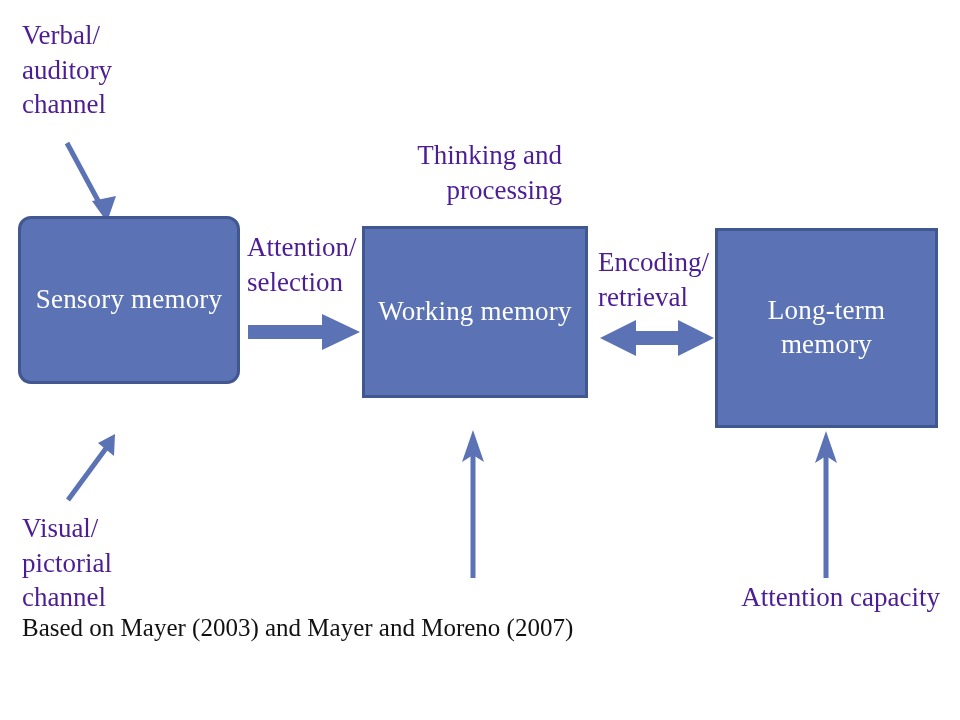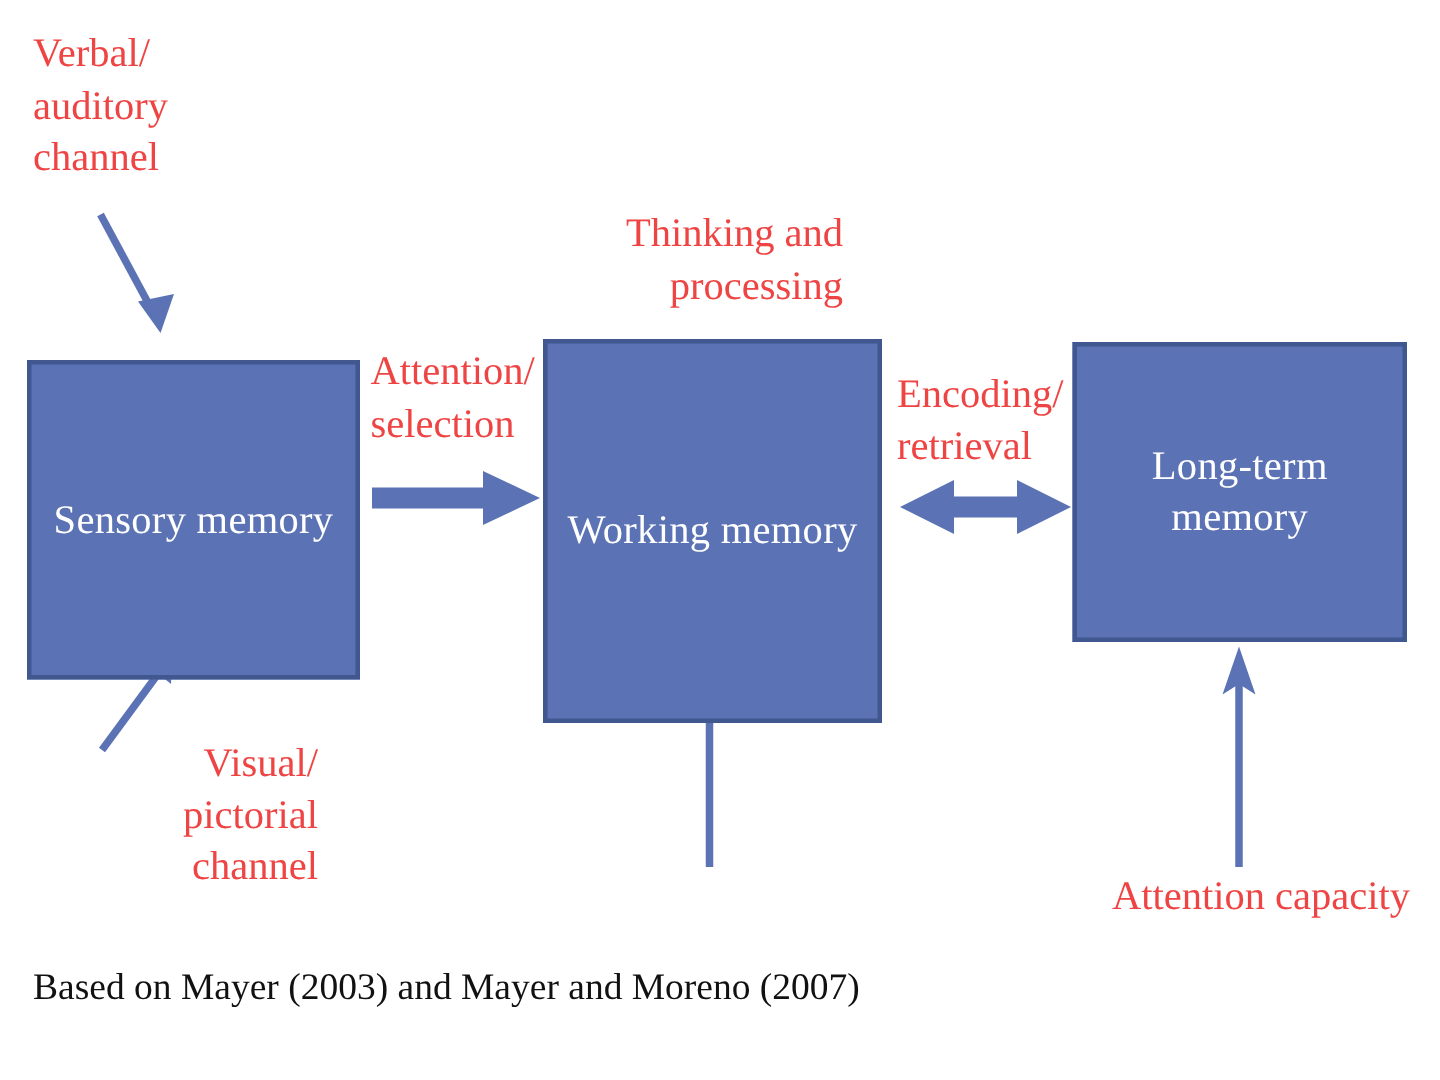--- a/index.html
+++ b/index.html
@@ -32,46 +32,46 @@
     border: 3px solid #41578F;
     display: flex;
     align-items: center;
     justify-content: center;
     text-align: center;
     color: #ffffff;
     font-size: 27px;
     line-height: 1.25;
     letter-spacing: 0.2px;
   }
-  #box-sensory  { left: 18px;  top: 240px; width: 222px; height: 213px; }
-  #box-working  { left: 362px; top: 226px; width: 226px; height: 256px; }
+  #box-sensory  { left: 18px;  top: 216px; width: 222px; height: 168px; border-radius: 13px; }
+  #box-working  { left: 362px; top: 226px; width: 226px; height: 172px; }
   #box-longterm { left: 715px; top: 228px; width: 223px; height: 200px; }
 
   .caption {
     position: absolute;
     font-size: 27px;
     line-height: 1.28;
-    color: #ef4444;
+    color: #4c1d95;
     white-space: pre-line;
   }
   .caption.center { text-align: right; }
   .caption.left   { text-align: left; }
 
   #label-verbal     { left: 22px;  top: 18px;  width: 190px; }
-  #label-visual     { left: 22px;  top: 491px; width: 190px; text-align: right; }
+  #label-visual     { left: 22px;  top: 511px; width: 190px; }
   #label-thinking   { left: 352px; top: 138px; width: 210px; }
   #label-attention  { left: 247px; top: 230px; width: 120px; }
   #label-encoding   { left: 598px; top: 245px; width: 120px; }
   #label-limited    { left: 373px; top: 580px; width: 200px; }
   #label-unlimited  { left: 716px; top: 580px; width: 224px; }
 
   #source-note {
     position: absolute;
     left: 22px;
-    top: 645px;
+    top: 614px;
     font-size: 25px;
     color: #111111;
     white-space: nowrap;
   }
 </style>
 </head>
 <body>
 
 <div id="stage">
 

